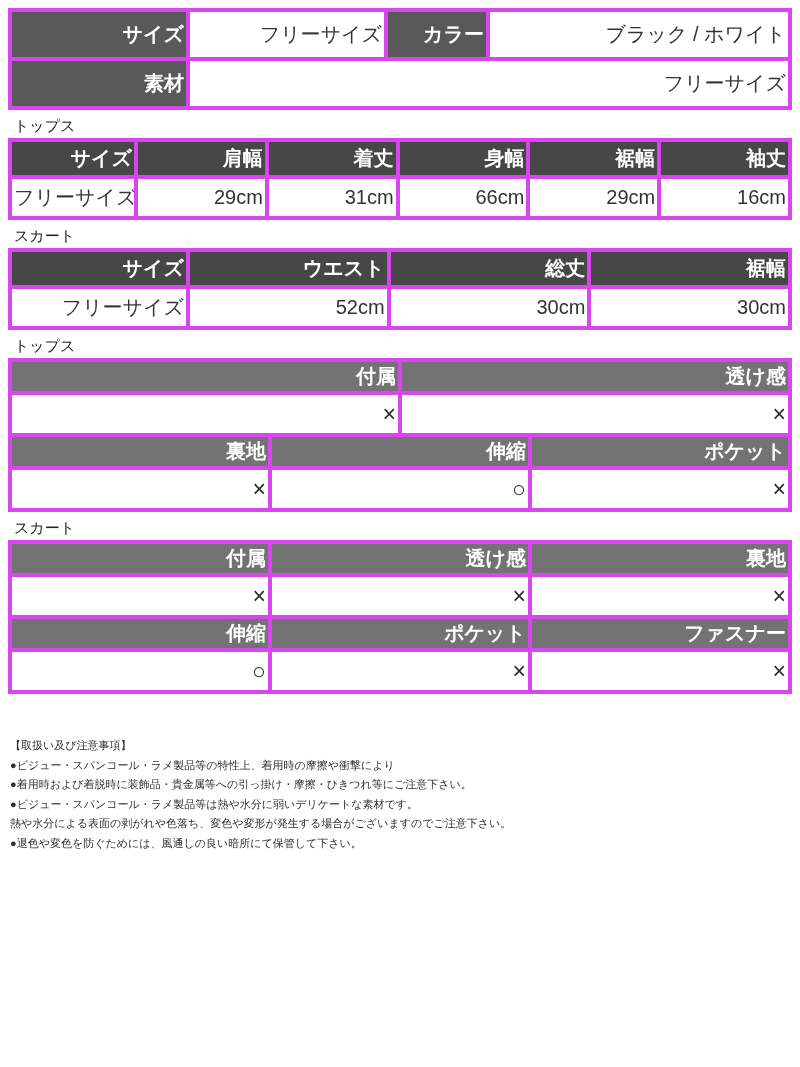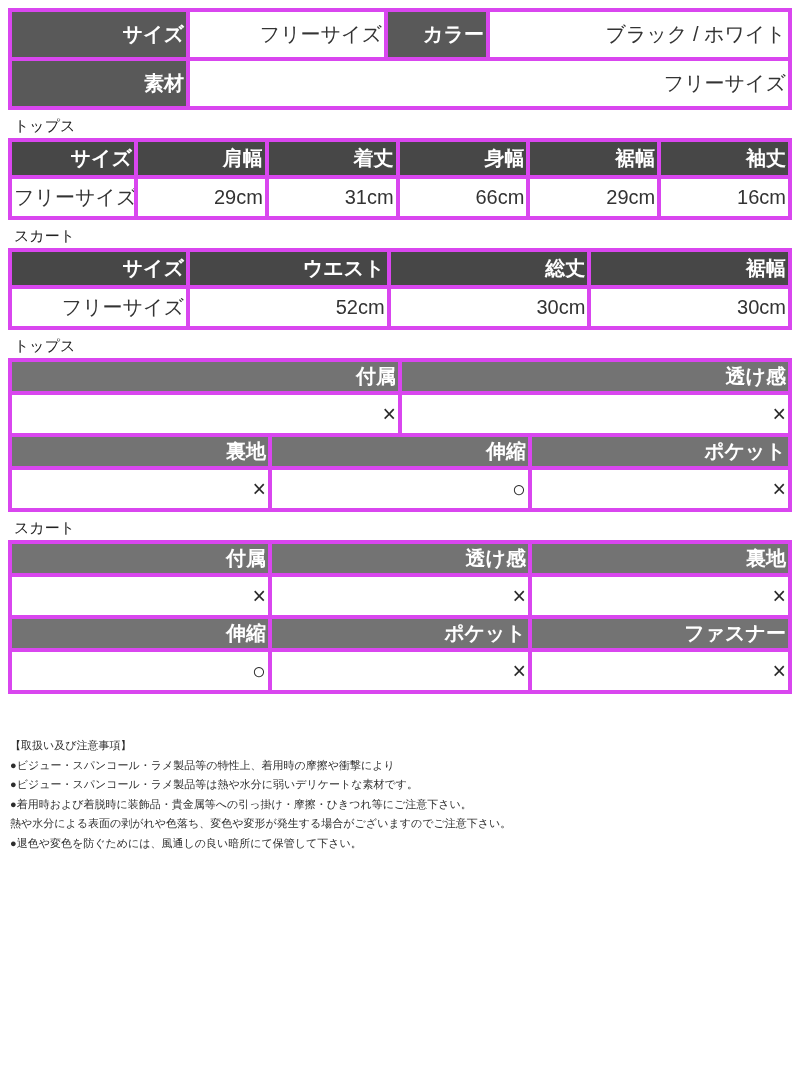--- a/index.html
+++ b/index.html
@@ -206,19 +206,19 @@
       <td>○</td>
       <td>×</td>
       <td>×</td>
     </tr>
   </tbody>
     </table>
 
   <div class="notes">
     <div>【取扱い及び注意事項】</div>
     <div>●ビジュー・スパンコール・ラメ製品等の特性上、着用時の摩擦や衝撃により</div>
+    <div>●着用時および着脱時に装飾品・貴金属等への引っ掛け・摩擦・ひきつれ等にご注意下さい。</div>
     <div>●ビジュー・スパンコール・ラメ製品等は熱や水分に弱いデリケートな素材です。</div>
-    <div>●着用時および着脱時に装飾品・貴金属等への引っ掛け・摩擦・ひきつれ等にご注意下さい。</div>
     <div>熱や水分による表面の剥がれや色落ち、変色や変形が発生する場合がございますのでご注意下さい。</div>
     <div>●退色や変色を防ぐためには、風通しの良い暗所にて保管して下さい。</div>
   </div>
 
 </div>
 
 </body></html>

